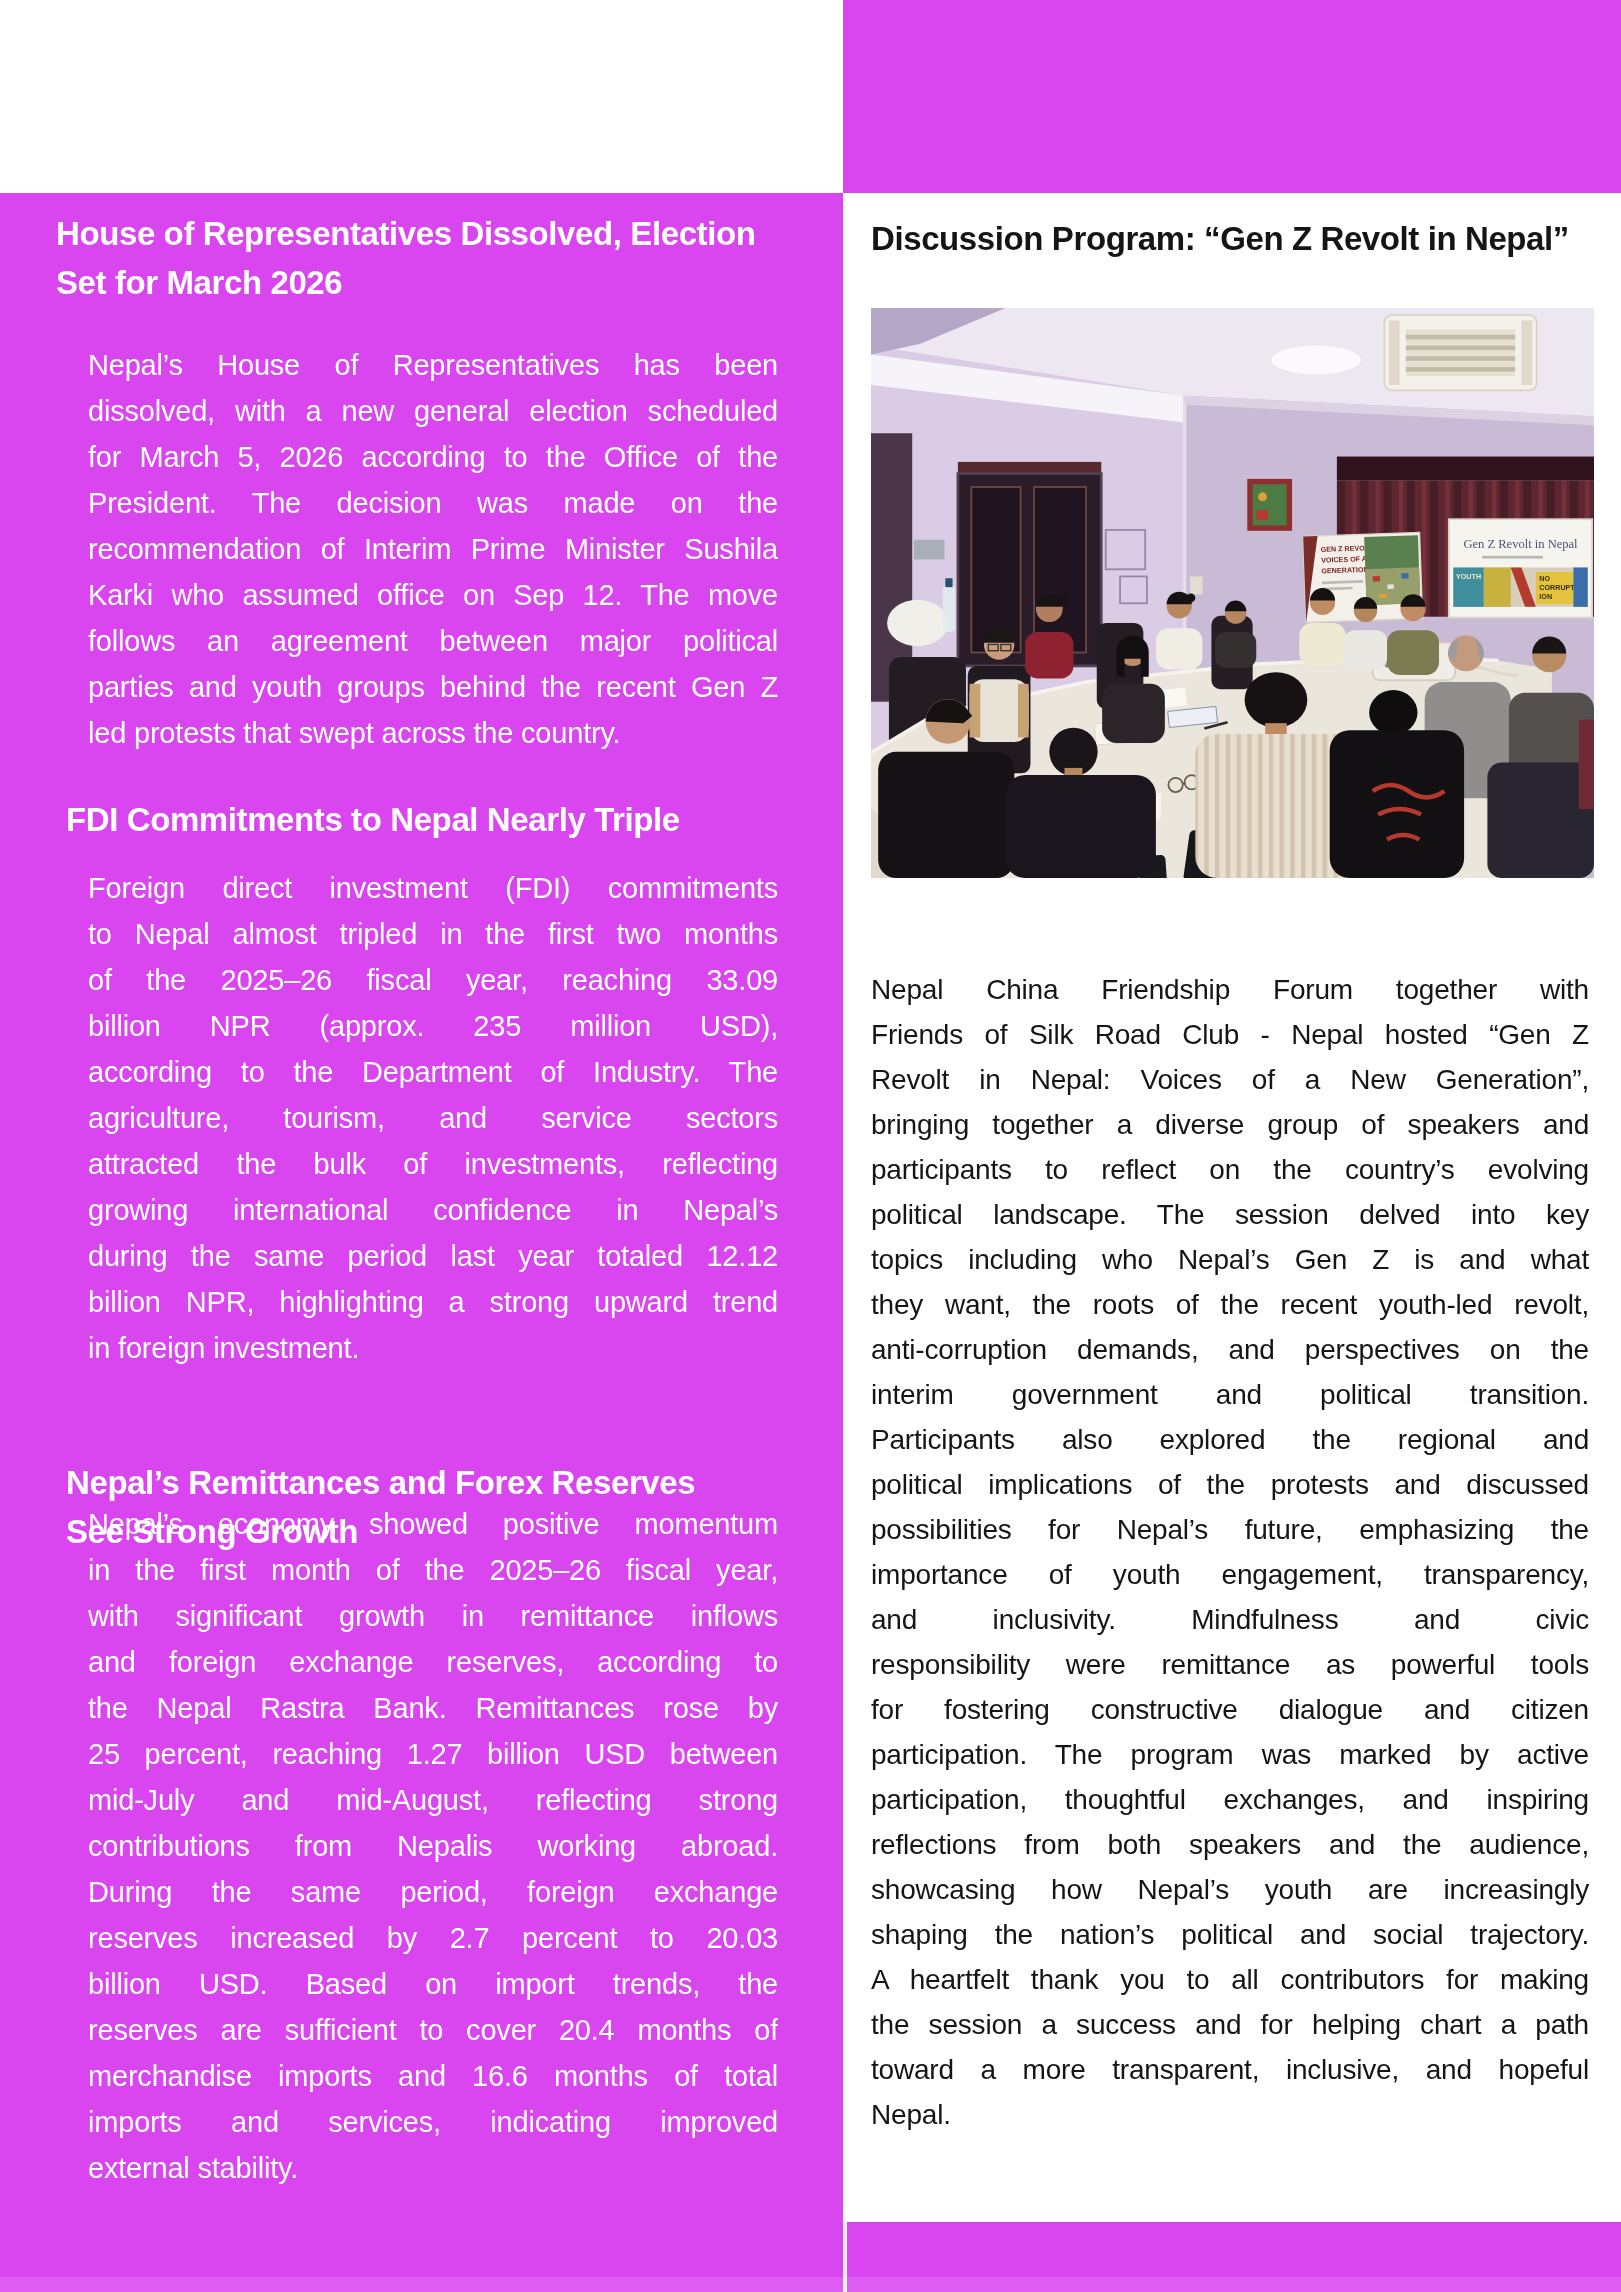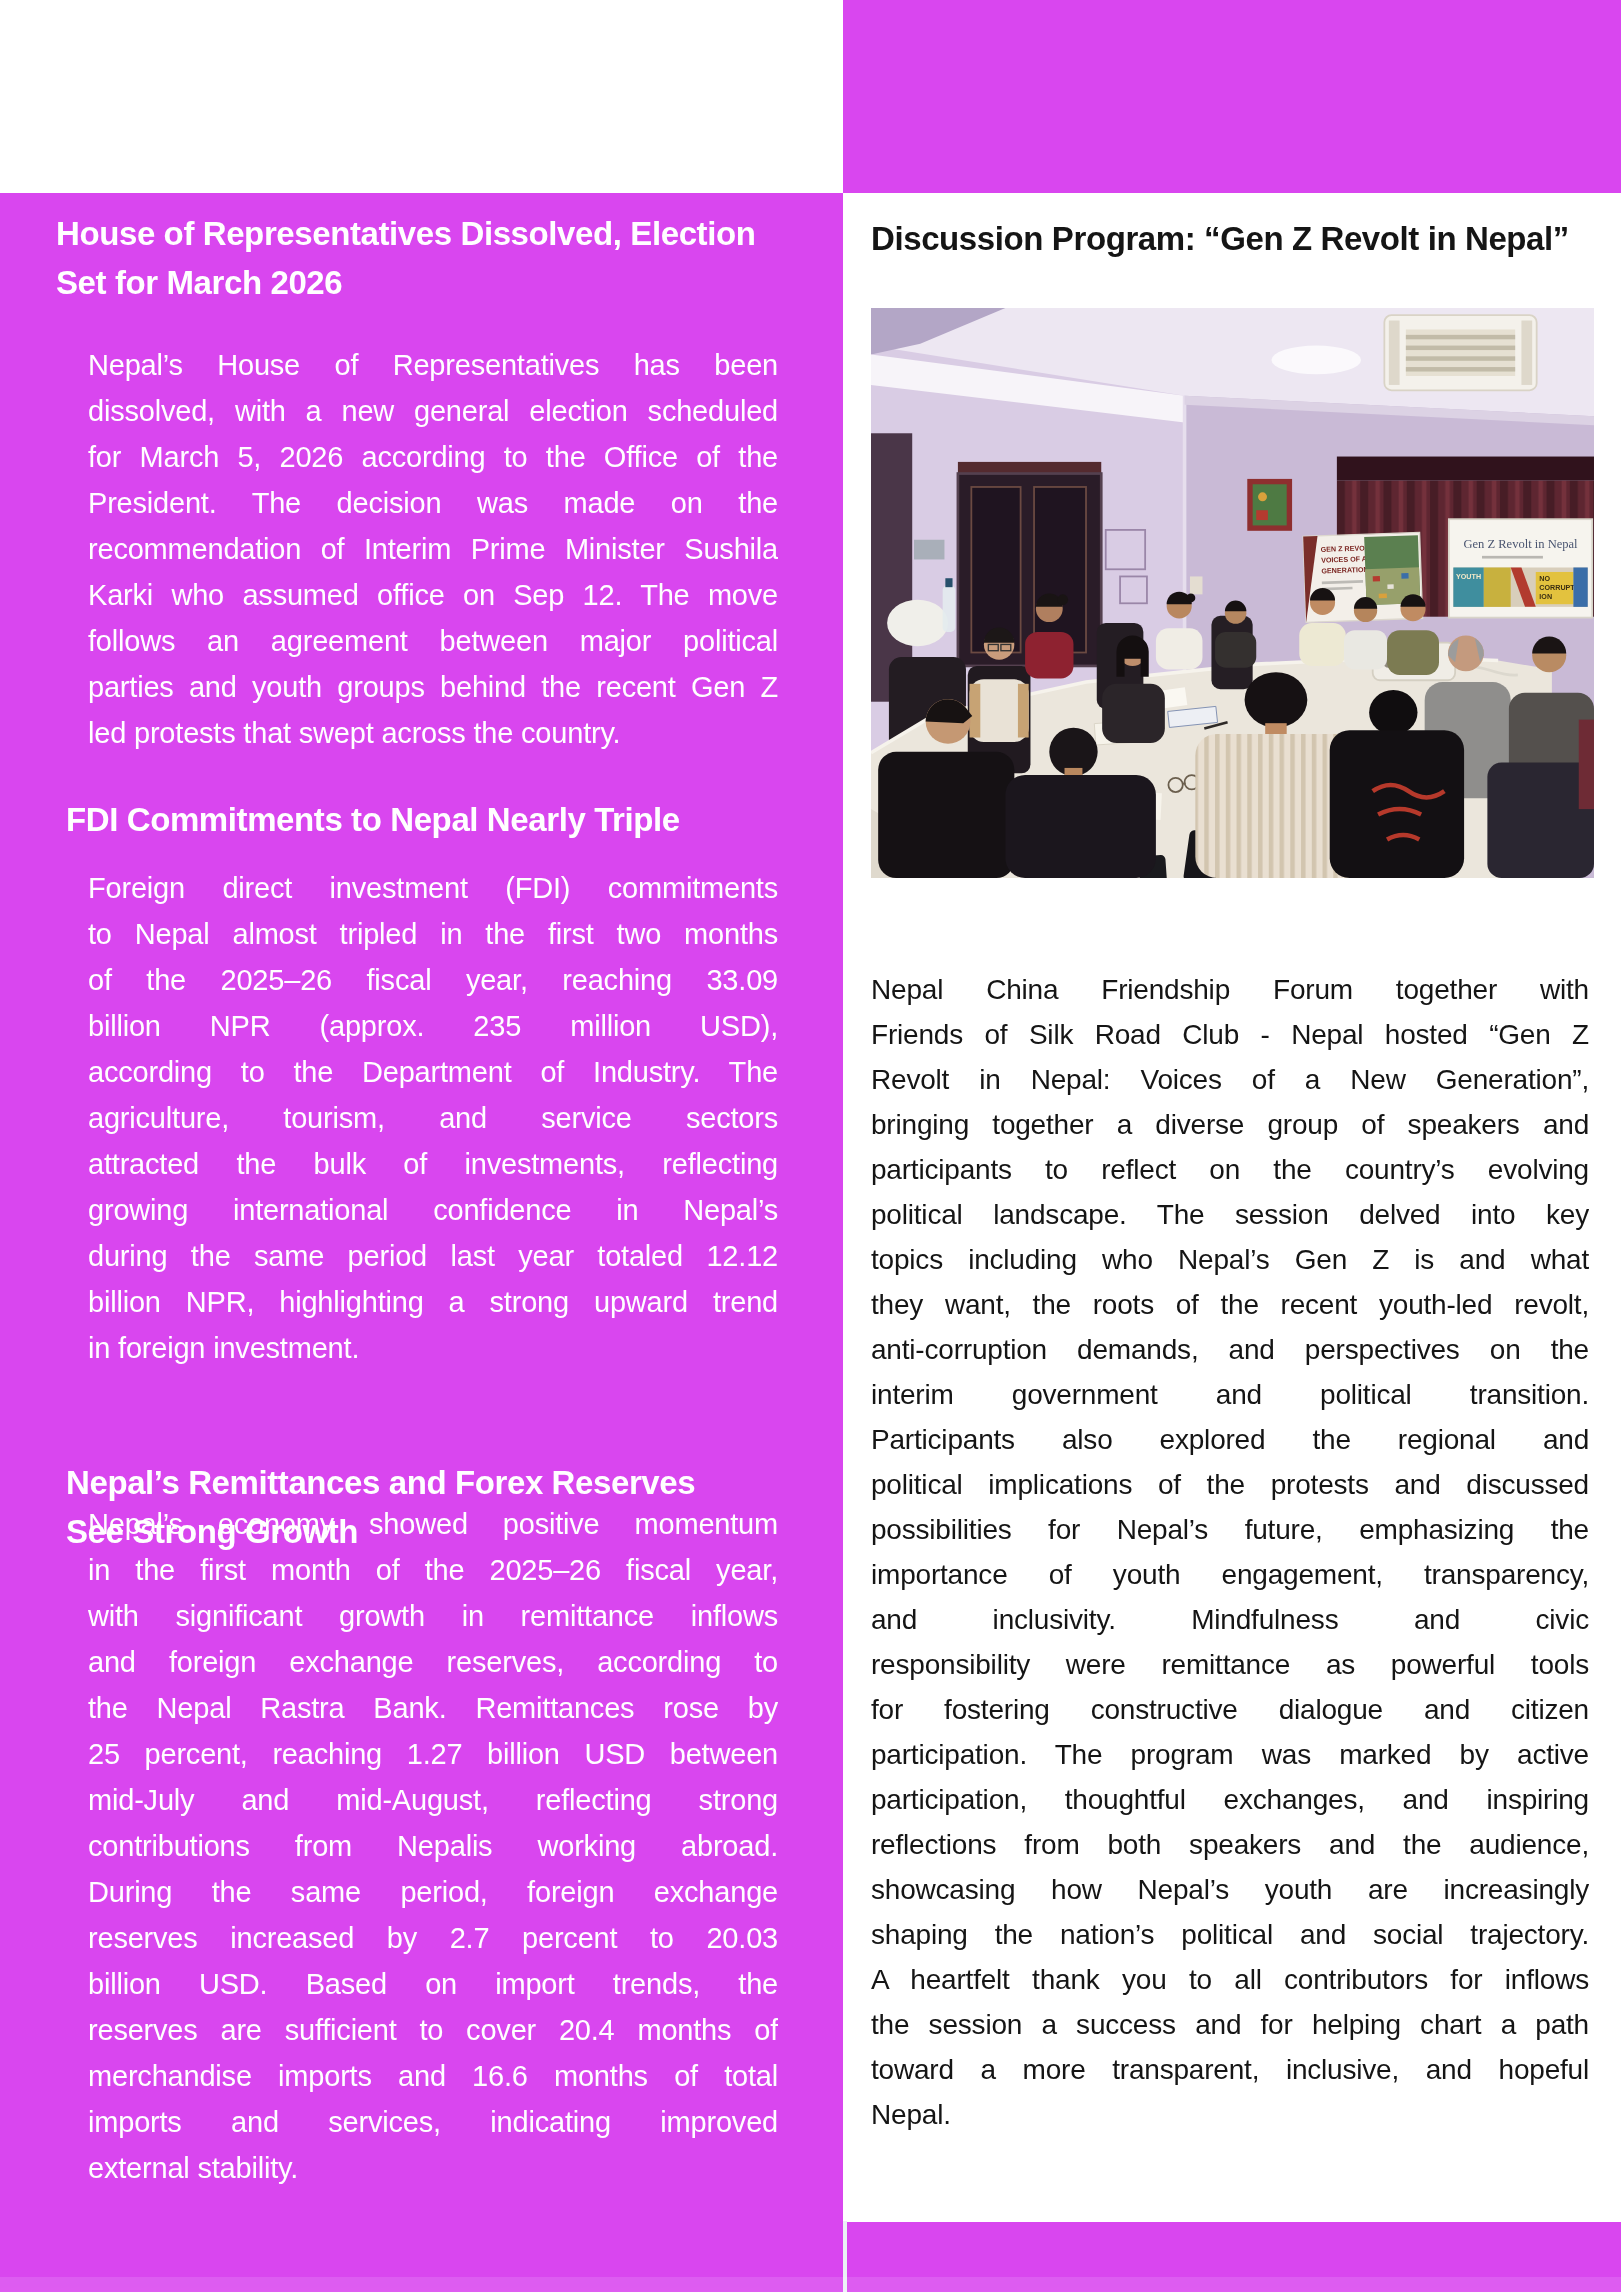--- a/index.html
+++ b/index.html
@@ -320,20 +320,20 @@
         <div class="tline">possibilities for Nepal’s future, emphasizing the</div>
         <div class="tline">importance of youth engagement, transparency,</div>
         <div class="tline">and inclusivity. Mindfulness and civic</div>
         <div class="tline">responsibility were remittance as powerful tools</div>
         <div class="tline">for fostering constructive dialogue and citizen</div>
         <div class="tline">participation. The program was marked by active</div>
         <div class="tline">participation, thoughtful exchanges, and inspiring</div>
         <div class="tline">reflections from both speakers and the audience,</div>
         <div class="tline">showcasing how Nepal’s youth are increasingly</div>
         <div class="tline">shaping the nation’s political and social trajectory.</div>
-        <div class="tline">A heartfelt thank you to all contributors for inflows</div>
+        <div class="tline">A heartfelt thank you to all contributors for making</div>
         <div class="tline">the session a success and for helping chart a path</div>
         <div class="tline">toward a more transparent, inclusive, and hopeful</div>
         <div class="tline last">Nepal.</div>
       </div>
   </div>
 </div>
 
 
 </body></html>

